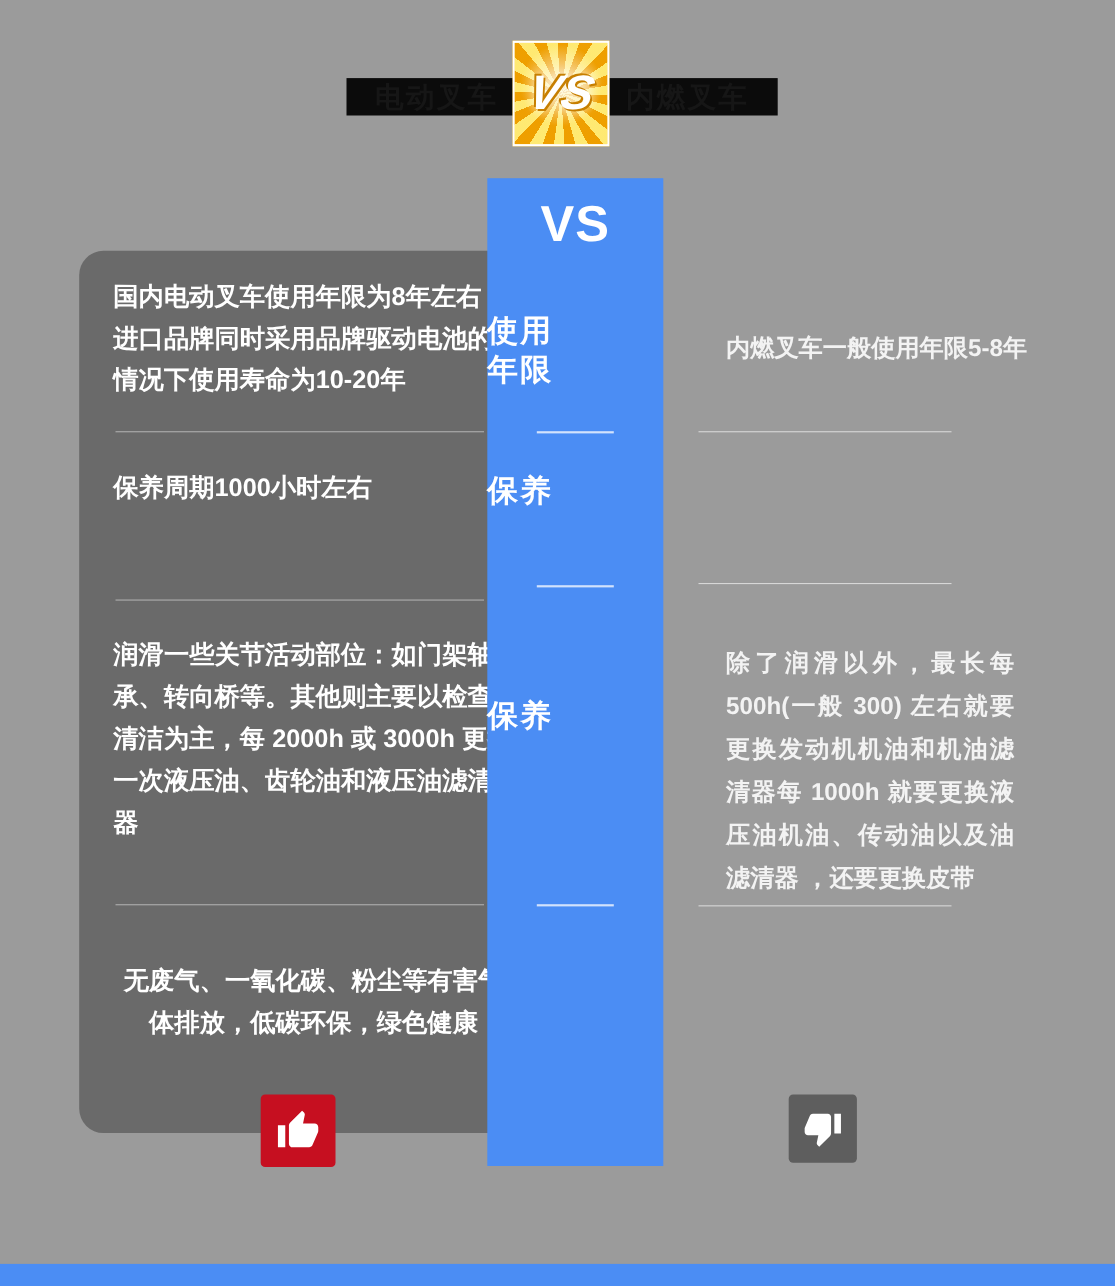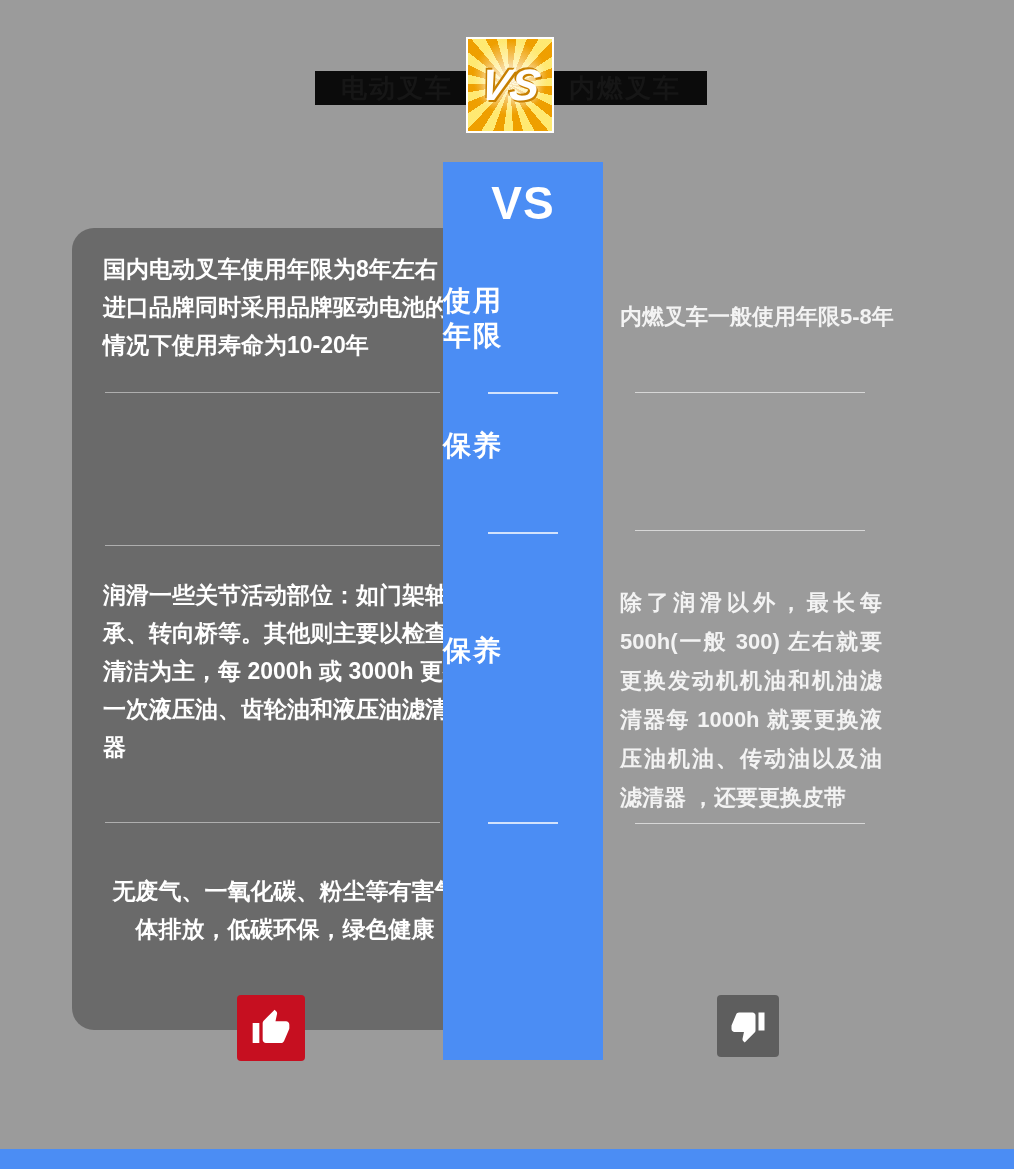--- a/index.html
+++ b/index.html
@@ -92,21 +92,21 @@
     position:absolute;left:33px;width:335px;height:1px;
     background:rgba(230,230,230,.55);
   }
   .ls-1{top:164px;}
   .ls-2{top:317px;}
   .ls-3{top:594px;}
 
   
   .right-text{
     position:absolute;color:rgba(255,255,255,.88);
-    font-size:22px;font-weight:bold;
+    font-size:22px;font-weight:bold;margin-left:40px;
   }
   .rt-1{left:620px;top:300px;width:300px;line-height:34px;}
   .rt-2{left:620px;top:433px;width:272px;line-height:38px;}
   .rt-3{left:620px;top:583px;width:262px;line-height:39px;text-align:justify;}
   .rt-4{left:620px;top:880px;width:272px;line-height:31px;text-align:justify;}
   .right-sep{
     position:absolute;left:635px;width:230px;height:1px;
     background:rgba(255,255,255,.6);
   }
   .rs-1{top:392px;}
@@ -161,20 +161,21 @@
       <div>保养</div>
     </div>
     <div class="col-sep col-sep-3"></div>
 
   </div>
 
   <div class="abs left-panel">
     <div class="left-text lt-1">国内电动叉车使用年限为8年左右，进口品牌同时采用品牌驱动电池的情况下使用寿命为10-20年</div>
     <div class="left-sep ls-1"></div>
 
+    <div class="left-text lt-2">保养周期1000小时左右</div>
     <div class="left-sep ls-2"></div>
 
     <div class="left-text lt-3">润滑一些关节活动部位：如门架轴承、转向桥等。其他则主要以检查清洁为主，每 2000h 或 3000h 更换一次液压油、齿轮油和液压油滤清器</div>
     <div class="left-sep ls-3"></div>
 
     <div class="left-text lt-4">无废气、一氧化碳、粉尘等有害气体排放，低碳环保，绿色健康</div>
   </div>
 
   <div class="right-text rt-1">内燃叉车一般使用年限5-8年</div>
   <div class="right-sep rs-1"></div>

